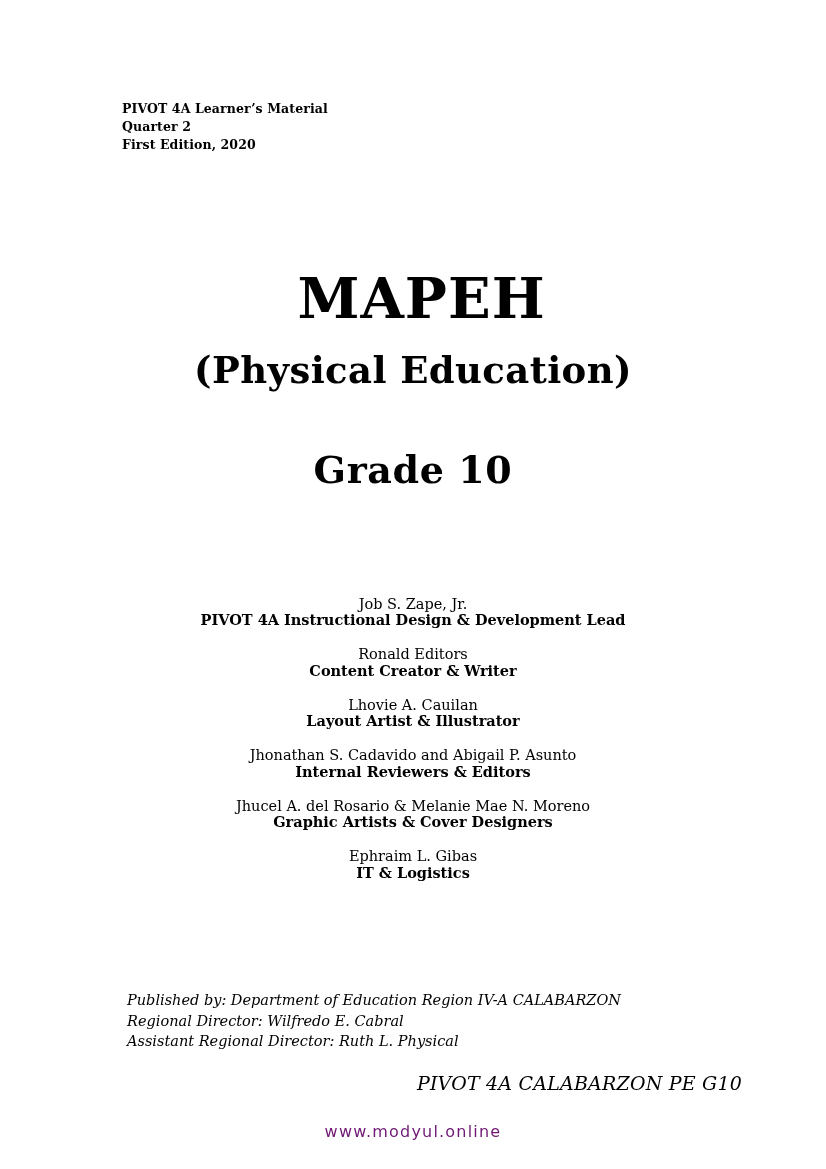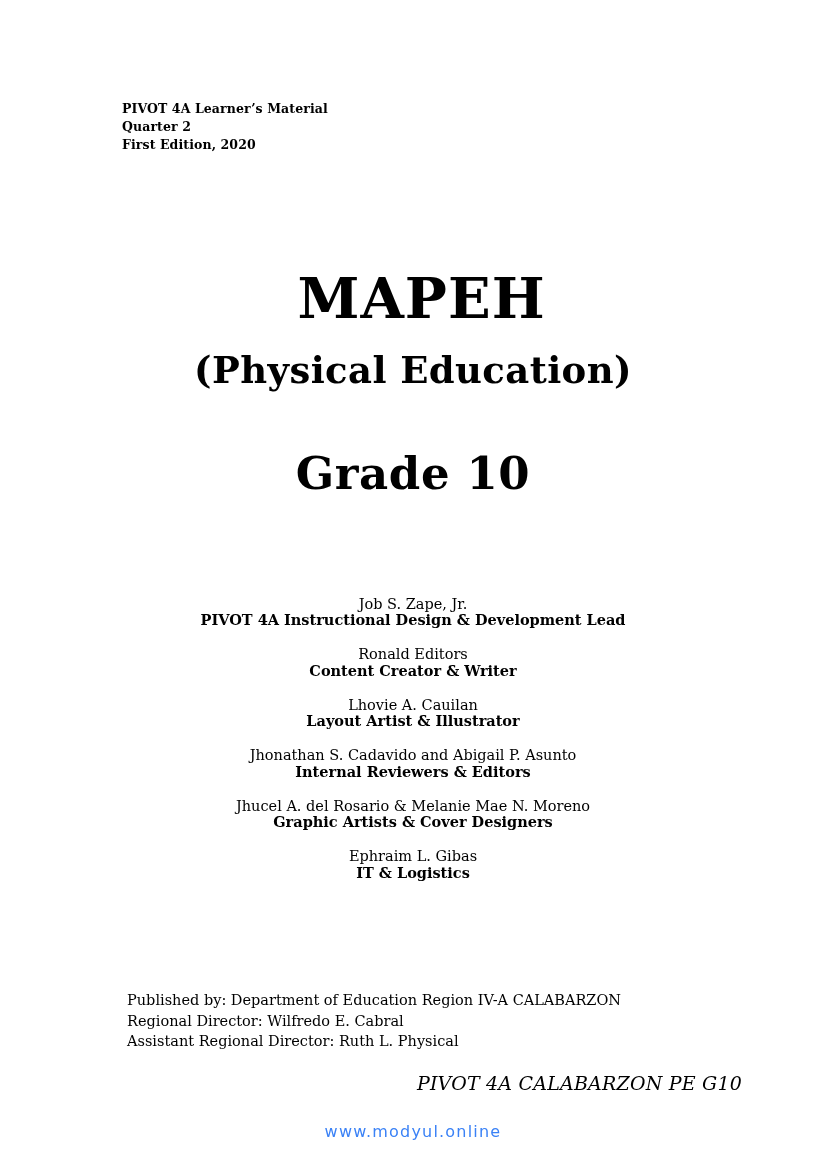--- a/index.html
+++ b/index.html
@@ -57,21 +57,21 @@
     font-size: 37px;
     font-weight: bold;
     letter-spacing: 0.4px;
   }
   .title-grade {
     position: absolute;
     left: 0;
     right: 0;
     top: 447px;
     text-align: center;
-    font-size: 45px;
+    font-size: 38px;
     font-weight: bold;
     letter-spacing: 0.6px;
   }
 
   
   .credits {
     position: absolute;
     left: 0;
     right: 0;
     top: 596px;
@@ -92,20 +92,21 @@
   
   .publisher {
     position: absolute;
     left: 127px;
     top: 990px;
     font-size: 14.5px;
     line-height: 1.42;
   }
   .publisher div {
     white-space: nowrap;
+    font-style: italic;
   }
 
   
   .footer-right {
     position: absolute;
     right: 84px;
     top: 1072px;
     font-size: 19px;
     font-style: italic;
     letter-spacing: 0.2px;
@@ -113,21 +114,21 @@
 
   
   .watermark {
     position: absolute;
     left: 0;
     right: 0;
     top: 1122px;
     text-align: center;
     font-family: "DejaVu Sans", "Liberation Sans", sans-serif;
     font-size: 16px;
-    color: #3b82f6;
+    color: #701a75;
     letter-spacing: 1.2px;
   }
 </style>
 </head>
 <body>
 
 <div class="page">
 
   <div class="header-block">
     <div>PIVOT 4A Learner’s Material</div>

